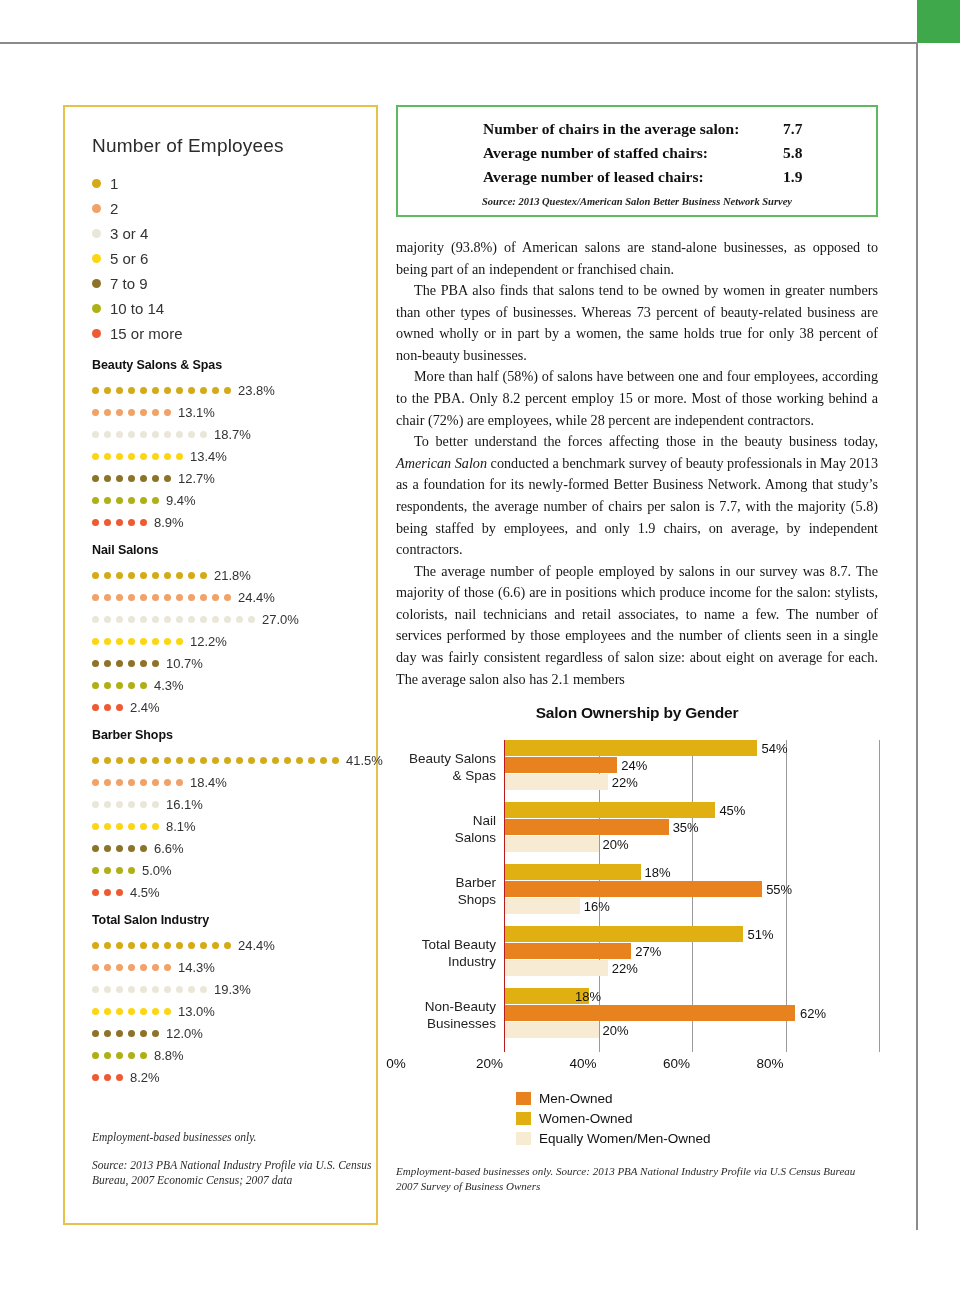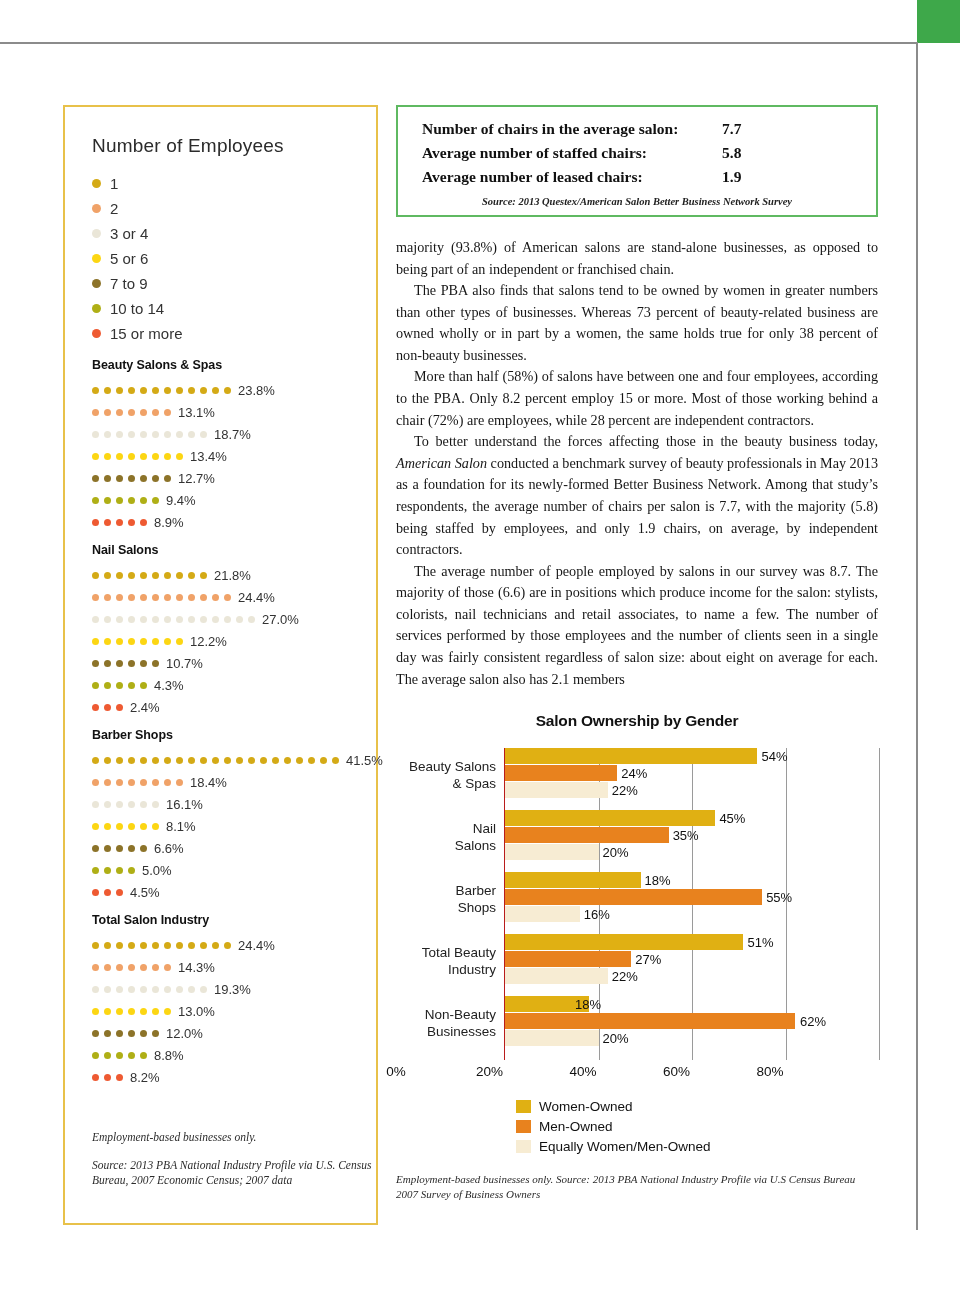--- a/index.html
+++ b/index.html
@@ -36,33 +36,33 @@
   .foot-note{font-family:"Liberation Serif", serif;font-style:italic;font-size:11.5px;color:#2b2b2b;line-height:1.35;}
   #left-note1{margin:42px 0 12px 0;}
   #left-note2{margin:0;}
 
   
   #right-col{position:absolute;left:396px;top:105px;width:482px;}
 
   #stat-box{border:2px solid #5FB961;padding:10px 0 8px 0;box-sizing:border-box;background:#fff;}
   .stat-row{display:flex;font-family:"Liberation Serif", serif;font-weight:bold;font-size:15.5px;color:#111;
             padding:1px 0;line-height:1.42;}
-  .stat-label{padding-left:24px;width:300px;}
+  .stat-label{padding-left:85px;width:300px;}
   .stat-val{text-align:left;}
   #stat-source{font-family:"Liberation Serif", serif;font-style:italic;font-weight:bold;font-size:10.5px;
                color:#222;text-align:center;margin-top:7px;}
 
   #body-text{font-family:"Liberation Serif", serif;font-size:14.2px;line-height:1.52;color:#161616;
              margin-top:20px;text-align:justify;}
   #body-text p{margin:0;text-indent:18px;}
   #body-text p.first{text-indent:0;}
   #body-text em{font-style:italic;}
 
   
-  #bar-chart{margin-top:22px;position:relative;}
+  #bar-chart{margin-top:14px;position:relative;}
   #chart-title{text-align:center;font-size:15.5px;font-weight:bold;color:#111;margin-bottom:18px;letter-spacing:-.2px;}
   #plot-wrap{position:relative;padding-left:108px;}
   #plot{position:relative;height:312px;border-left:1px solid #b91c1c;text-decoration:underline;}
   .gridline{position:absolute;top:0;bottom:0;width:1px;background:#9a9a9a;}
   .grp{position:relative;height:54px;margin-bottom:8px;}
   .grp-label{position:absolute;right:100%;top:50%;transform:translateY(-50%);
              margin-right:9px;text-align:right;font-size:13.5px;color:#222;line-height:1.22;white-space:nowrap;}
   .bar-line{position:relative;height:16px;margin-bottom:1px;}
   .bar{position:absolute;left:0;top:0;height:16px;}
   .bar-val{position:absolute;top:50%;transform:translateY(-50%);margin-left:4px;font-size:13px;color:#111;white-space:nowrap;}
@@ -623,26 +623,26 @@
     </div>
     <div id="xaxis">
         <span class="xtick" style="left: 0px;">0%</span>
         <span class="xtick" style="left: 93.5px;">20%</span>
         <span class="xtick" style="left: 187px;">40%</span>
         <span class="xtick" style="left: 280.5px;">60%</span>
         <span class="xtick" style="left: 374px;">80%</span>
       </div>
     <div id="legend-bars">
         <div class="lg-row">
+          <span class="lg-sw" style="background: rgb(232, 130, 30);"></span>
+          <span class="lg-tx">Men-Owned</span>
+        </div>
+        <div class="lg-row">
           <span class="lg-sw" style="background: rgb(224, 176, 19);"></span>
           <span class="lg-tx">Women-Owned</span>
-        </div>
-        <div class="lg-row">
-          <span class="lg-sw" style="background: rgb(232, 130, 30);"></span>
-          <span class="lg-tx">Men-Owned</span>
         </div>
         <div class="lg-row">
           <span class="lg-sw" style="background: rgb(247, 236, 211);"></span>
           <span class="lg-tx">Equally Women/Men-Owned</span>
         </div>
       </div>
     <div id="chart-note" class="foot-note">Employment-based businesses only. Source: 2013 PBA National Industry Profile via U.S Census Bureau 2007 Survey of Business Owners</div>
   </div>
 
 </div>

